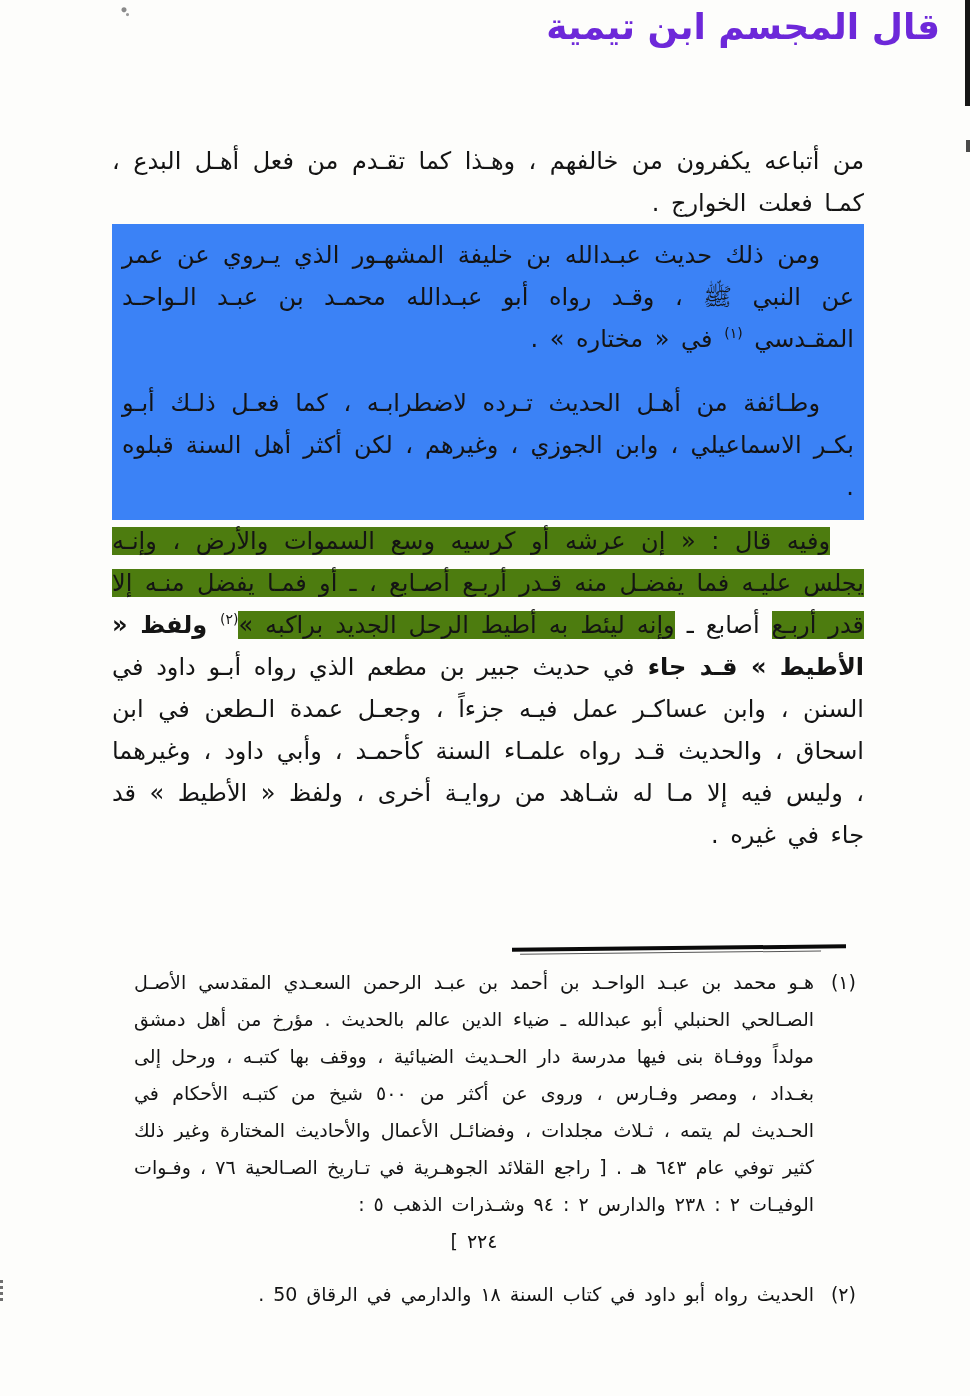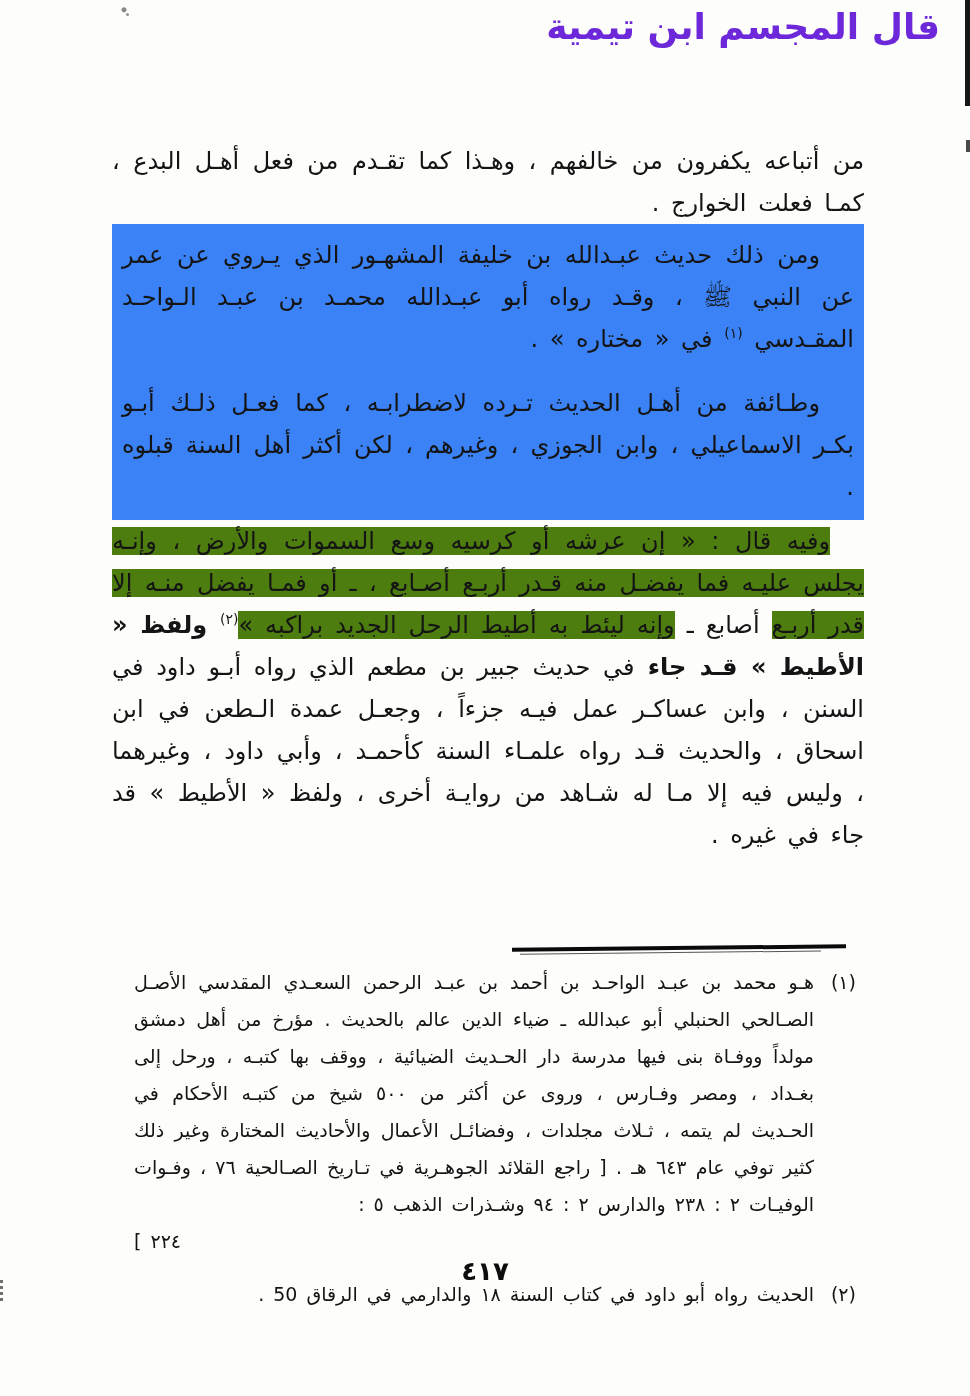--- a/index.html
+++ b/index.html
@@ -59,21 +59,21 @@
     content:""; position:absolute; top:6px; left:8px; width:90%; height:1px; background:#555;
   }
 
   .footnotes {
     position:absolute; top:964px; right:112px; width:724px;
     font-size:19px; line-height:37px; word-spacing:3px;
     text-align:justify;
   }
   .footnote { position:relative; padding-right:44px; margin:0; }
   .footnote .fn-num { position:absolute; right:2px; top:0; }
-  .fn-tail { text-align:left; }
+  .fn-tail { text-align:center; }
   .footnote-2 { margin-top:16px; }
 
   .page-number {
     position:absolute; top:1256px; left:0; width:100%;
     text-align:center; font-size:26px; font-weight:bold; color:#0d0d0d;
   }
 </style>
 </head>
 <body>
 
@@ -107,15 +107,14 @@
       <span class="fn-num">(١)</span>
       <span>هـو محمد بن عبـد الواحـد بن أحمد بن عبـد الرحمن السعـدي المقدسي الأصـل الصـالحي الحنبلي أبو عبدالله ـ ضياء الدين عالم بالحديث . مؤرخ من أهل دمشق مولداً ووفـاة بنى فيها مدرسة دار الحـديث الضيائية ، ووقف بها كتبـه ، ورحل إلى بغـداد ، ومصر وفـارس ، وروى عن أكثر من ٥٠٠ شيخ من كتبـه الأحكام في الحـديث لم يتمه ، ثـلاث مجلدات ، وفضائـل الأعمال والأحاديث المختارة وغير ذلك كثير توفي عام ٦٤٣ هـ . [ راجع القلائد الجوهـرية في تـاريخ الصـالحية ٧٦ ، وفـوات الوفيـات ٢ : ٢٣٨ والدارس ٢ : ٩٤ وشـذرات الذهب ٥ :</span>
       <div class="fn-tail">٢٢٤ ]</div>
     </div>
     <div class="footnote footnote-2">
       <span class="fn-num">(٢)</span>
       <span>الحديث رواه أبو داود في كتاب السنة ١٨ والدارمي في الرقاق 50 .</span>
     </div>
   </div>
 
-  <div class="page-number">٤١٧</div>
 
 </div>
 
 </body></html>

